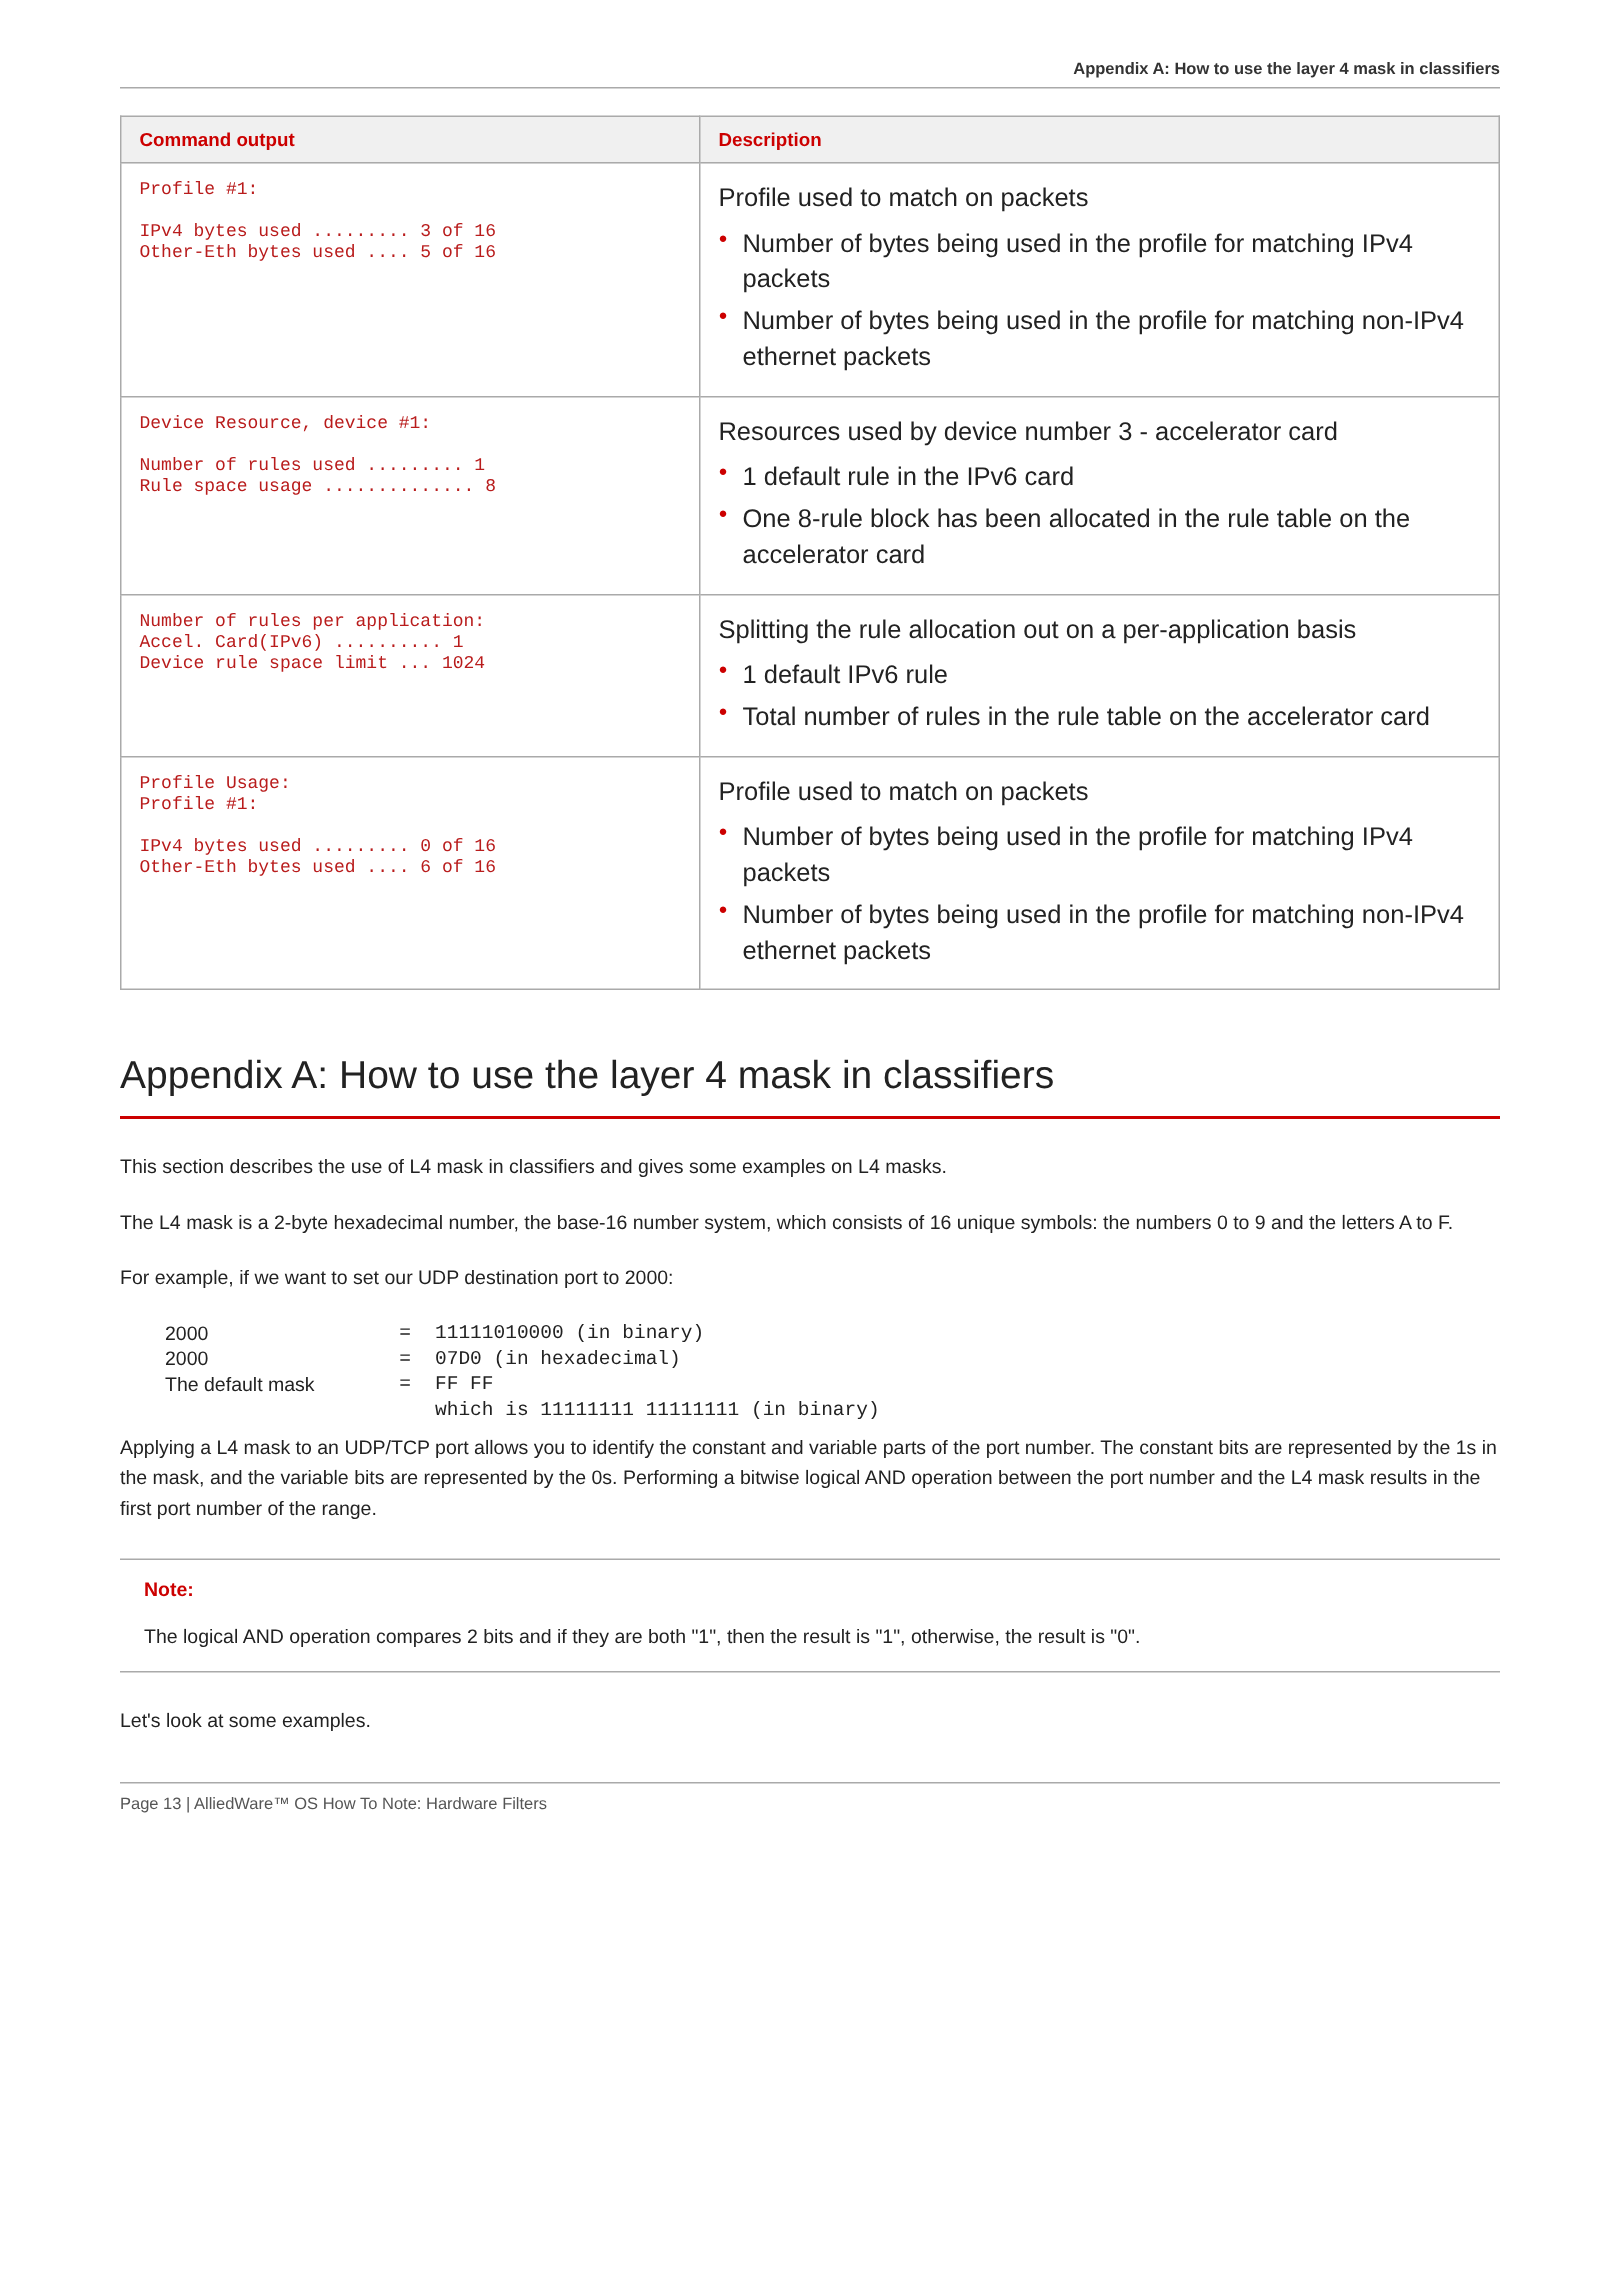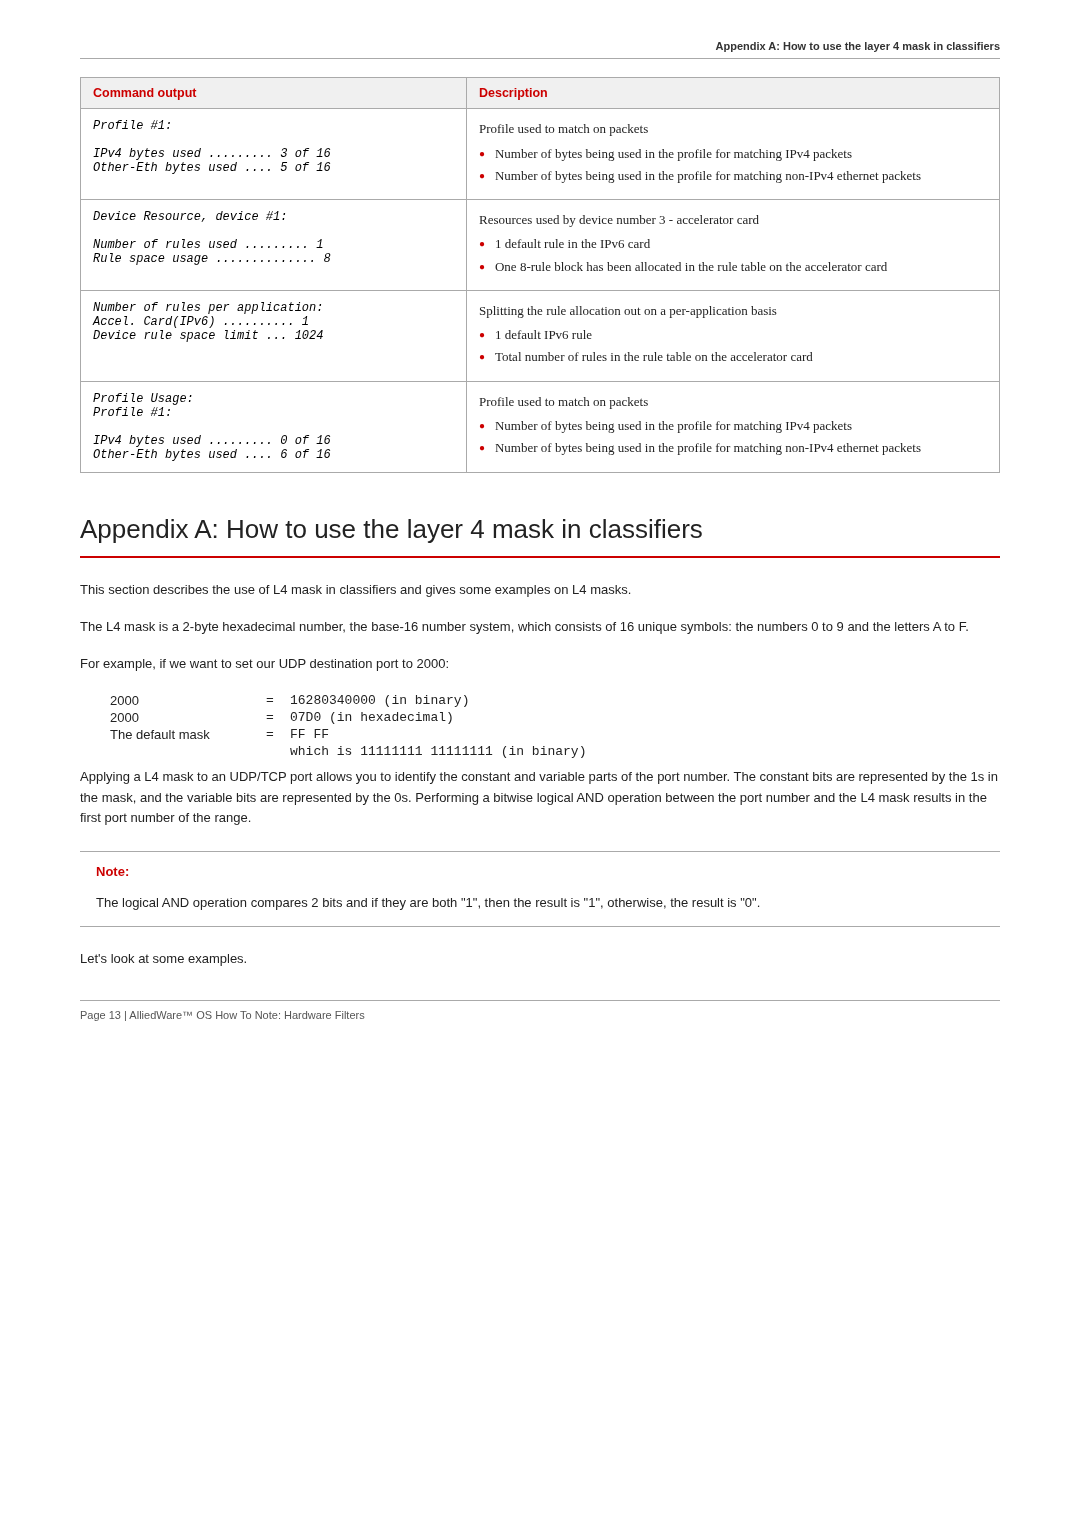--- a/index.html
+++ b/index.html
@@ -41,28 +41,26 @@
     }
     .main-table td {
       border: 1px solid #aaa;
       padding: 10px 12px;
       vertical-align: top;
     }
     .main-table td.cmd {
       font-family: 'Courier New', monospace;
       font-size: 12px;
       white-space: pre;
-      color: #000000;
+      color: #b91c1c;
       width: 42%;
-      font-style: italic;
     }
     .main-table td.desc {
-      font-size: 13px;
+      font-size: 17px;
       line-height: 1.5;
-      font-family: Liberation Serif, serif;
     }
     .desc-bullets {
       margin-top: 6px;
       list-style: none;
       padding: 0;
     }
     .desc-bullets li {
       padding-left: 16px;
       position: relative;
       margin-bottom: 4px;
@@ -222,21 +220,21 @@
     <div id="paragraphs-container">
         <p class="body-text">This section describes the use of L4 mask in classifiers and gives some examples on L4 masks.</p>
         <p class="body-text">The L4 mask is a 2-byte hexadecimal number, the base-16 number system, which consists of 16 unique symbols: the numbers 0 to 9 and the letters A to F.</p>
         <p class="body-text">For example, if we want to set our UDP destination port to 2000:</p>
       </div>
 
     <div class="example-block" id="example-block">
         <div class="example-row">
           <span class="ex-label">2000</span>
           <span class="ex-eq">=</span>
-          <span class="ex-val">16280340000 (in binary)</span>
+          <span class="ex-val">11111010000 (in binary)</span>
         </div>
         <div class="example-row">
           <span class="ex-label">2000</span>
           <span class="ex-eq">=</span>
           <span class="ex-val">07D0 (in hexadecimal)</span>
         </div>
         <div class="example-row">
           <span class="ex-label">The default mask</span>
           <span class="ex-eq">=</span>
           <span class="ex-val">FF FF</span>

